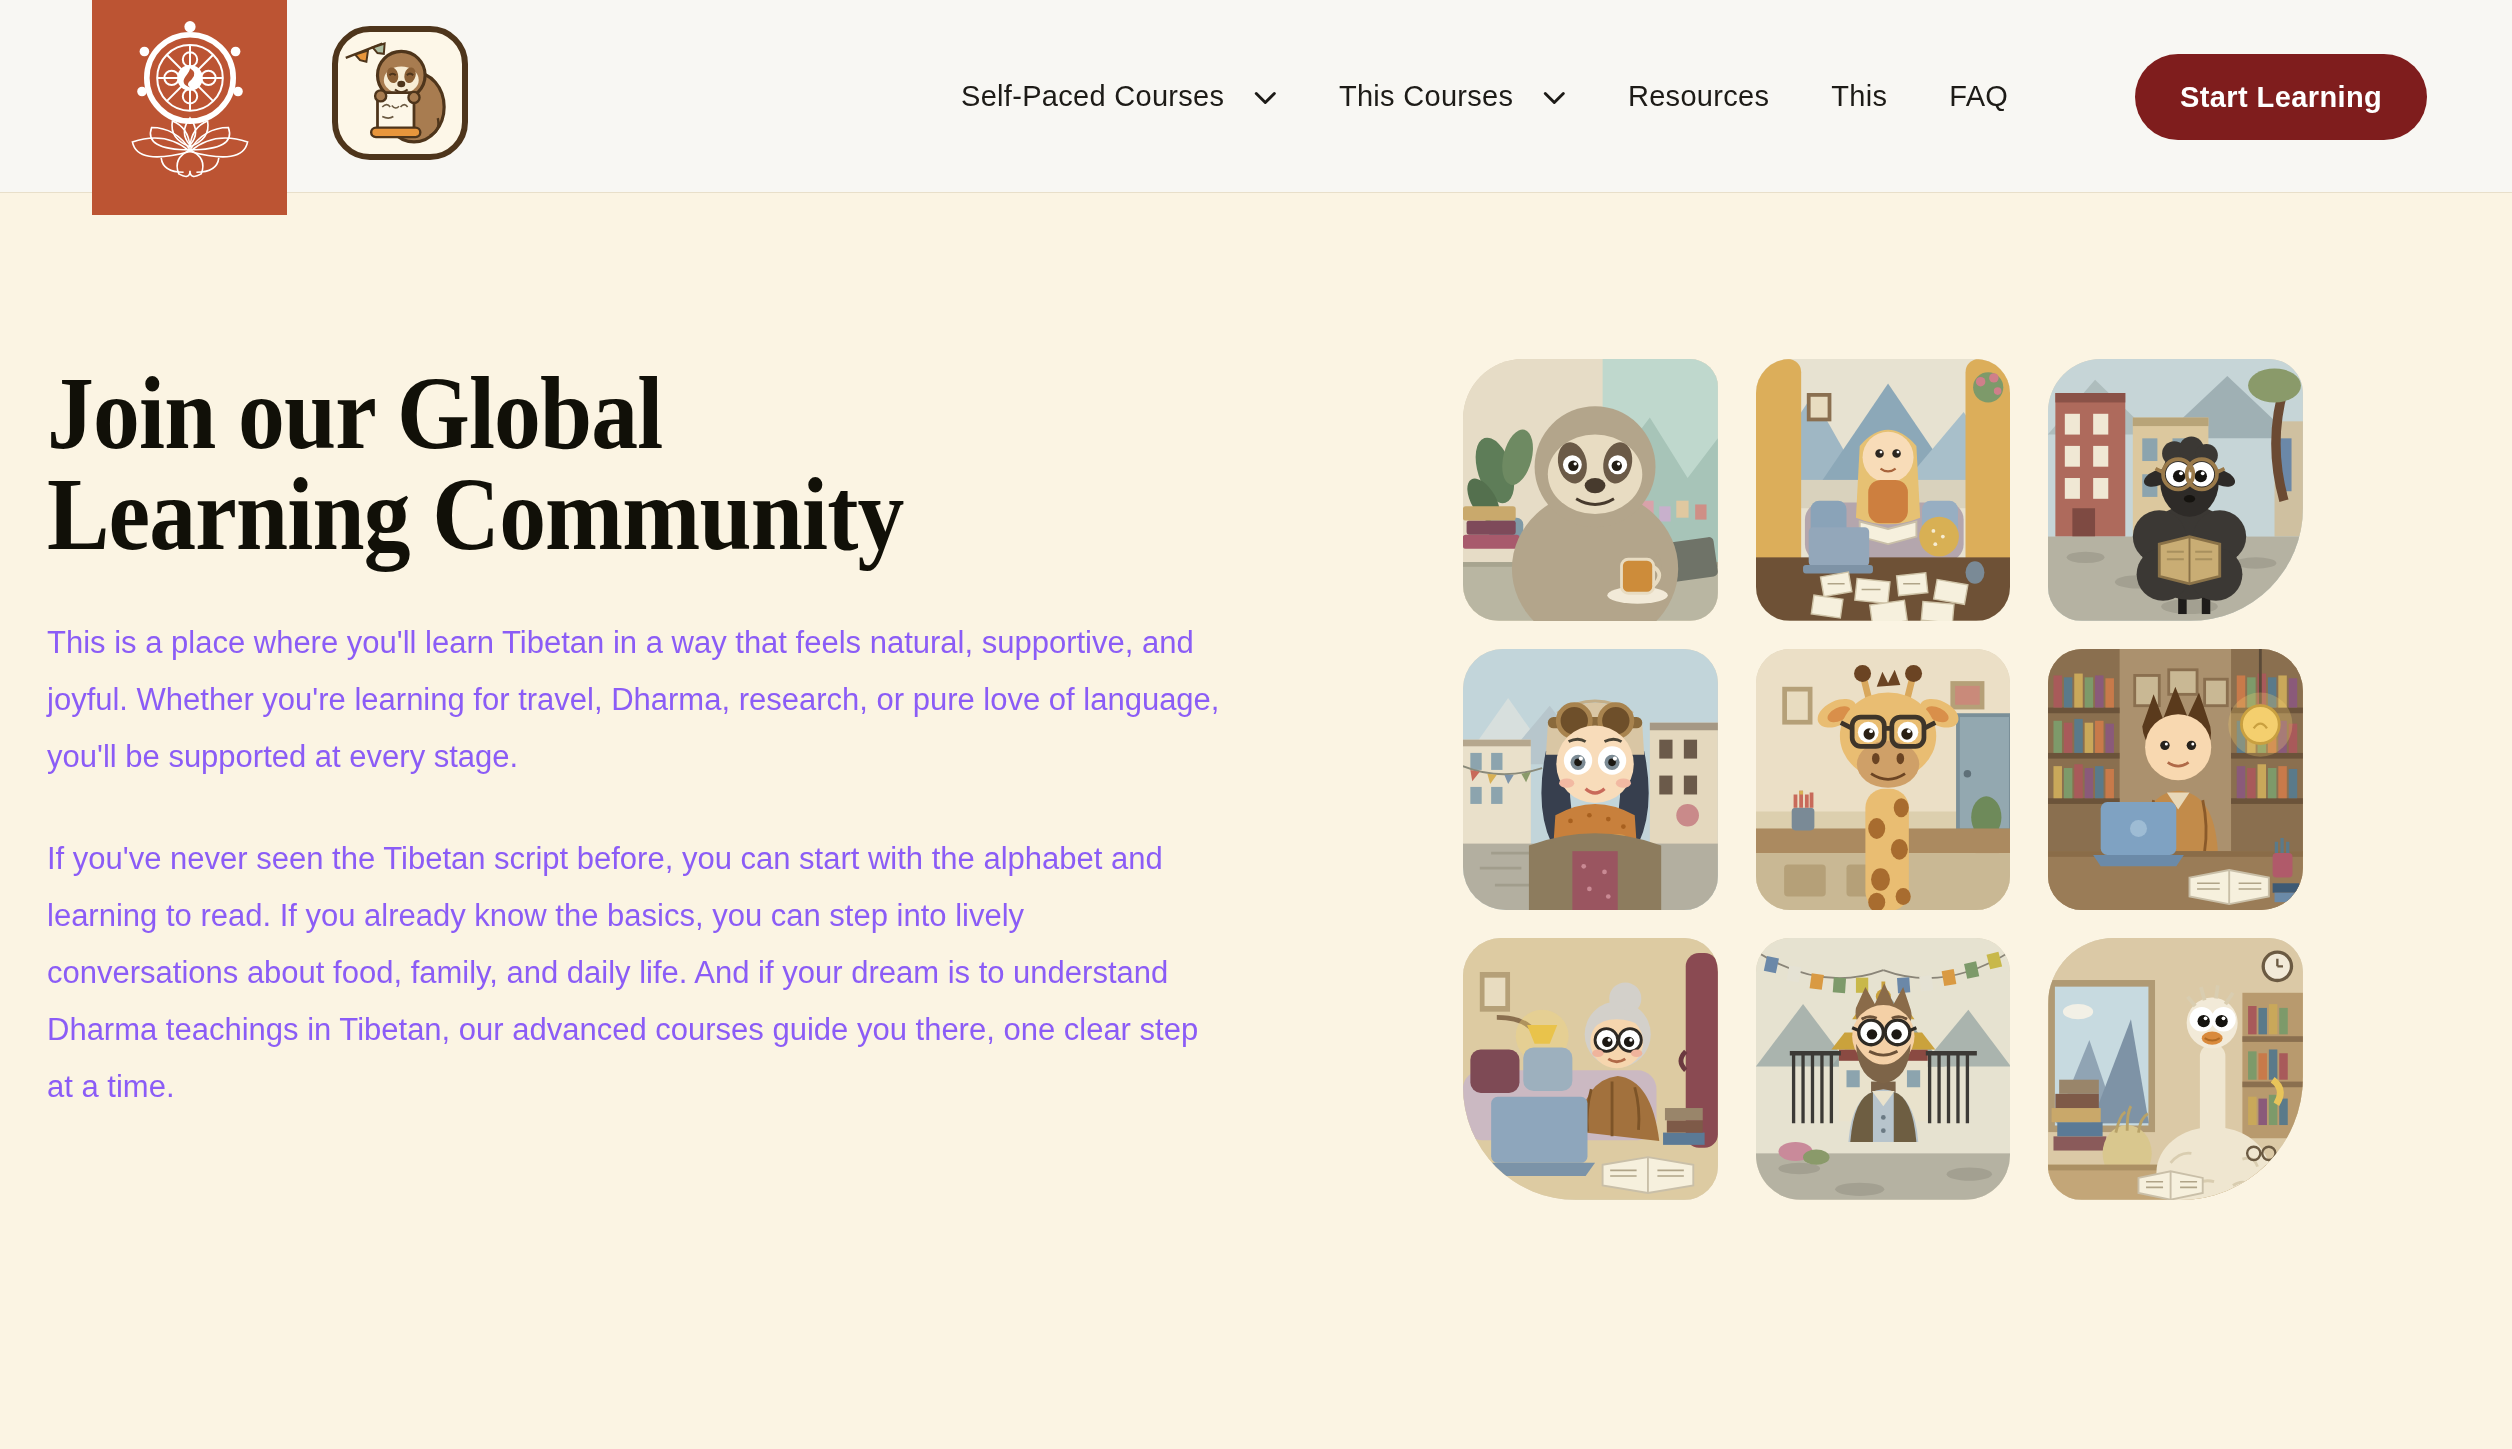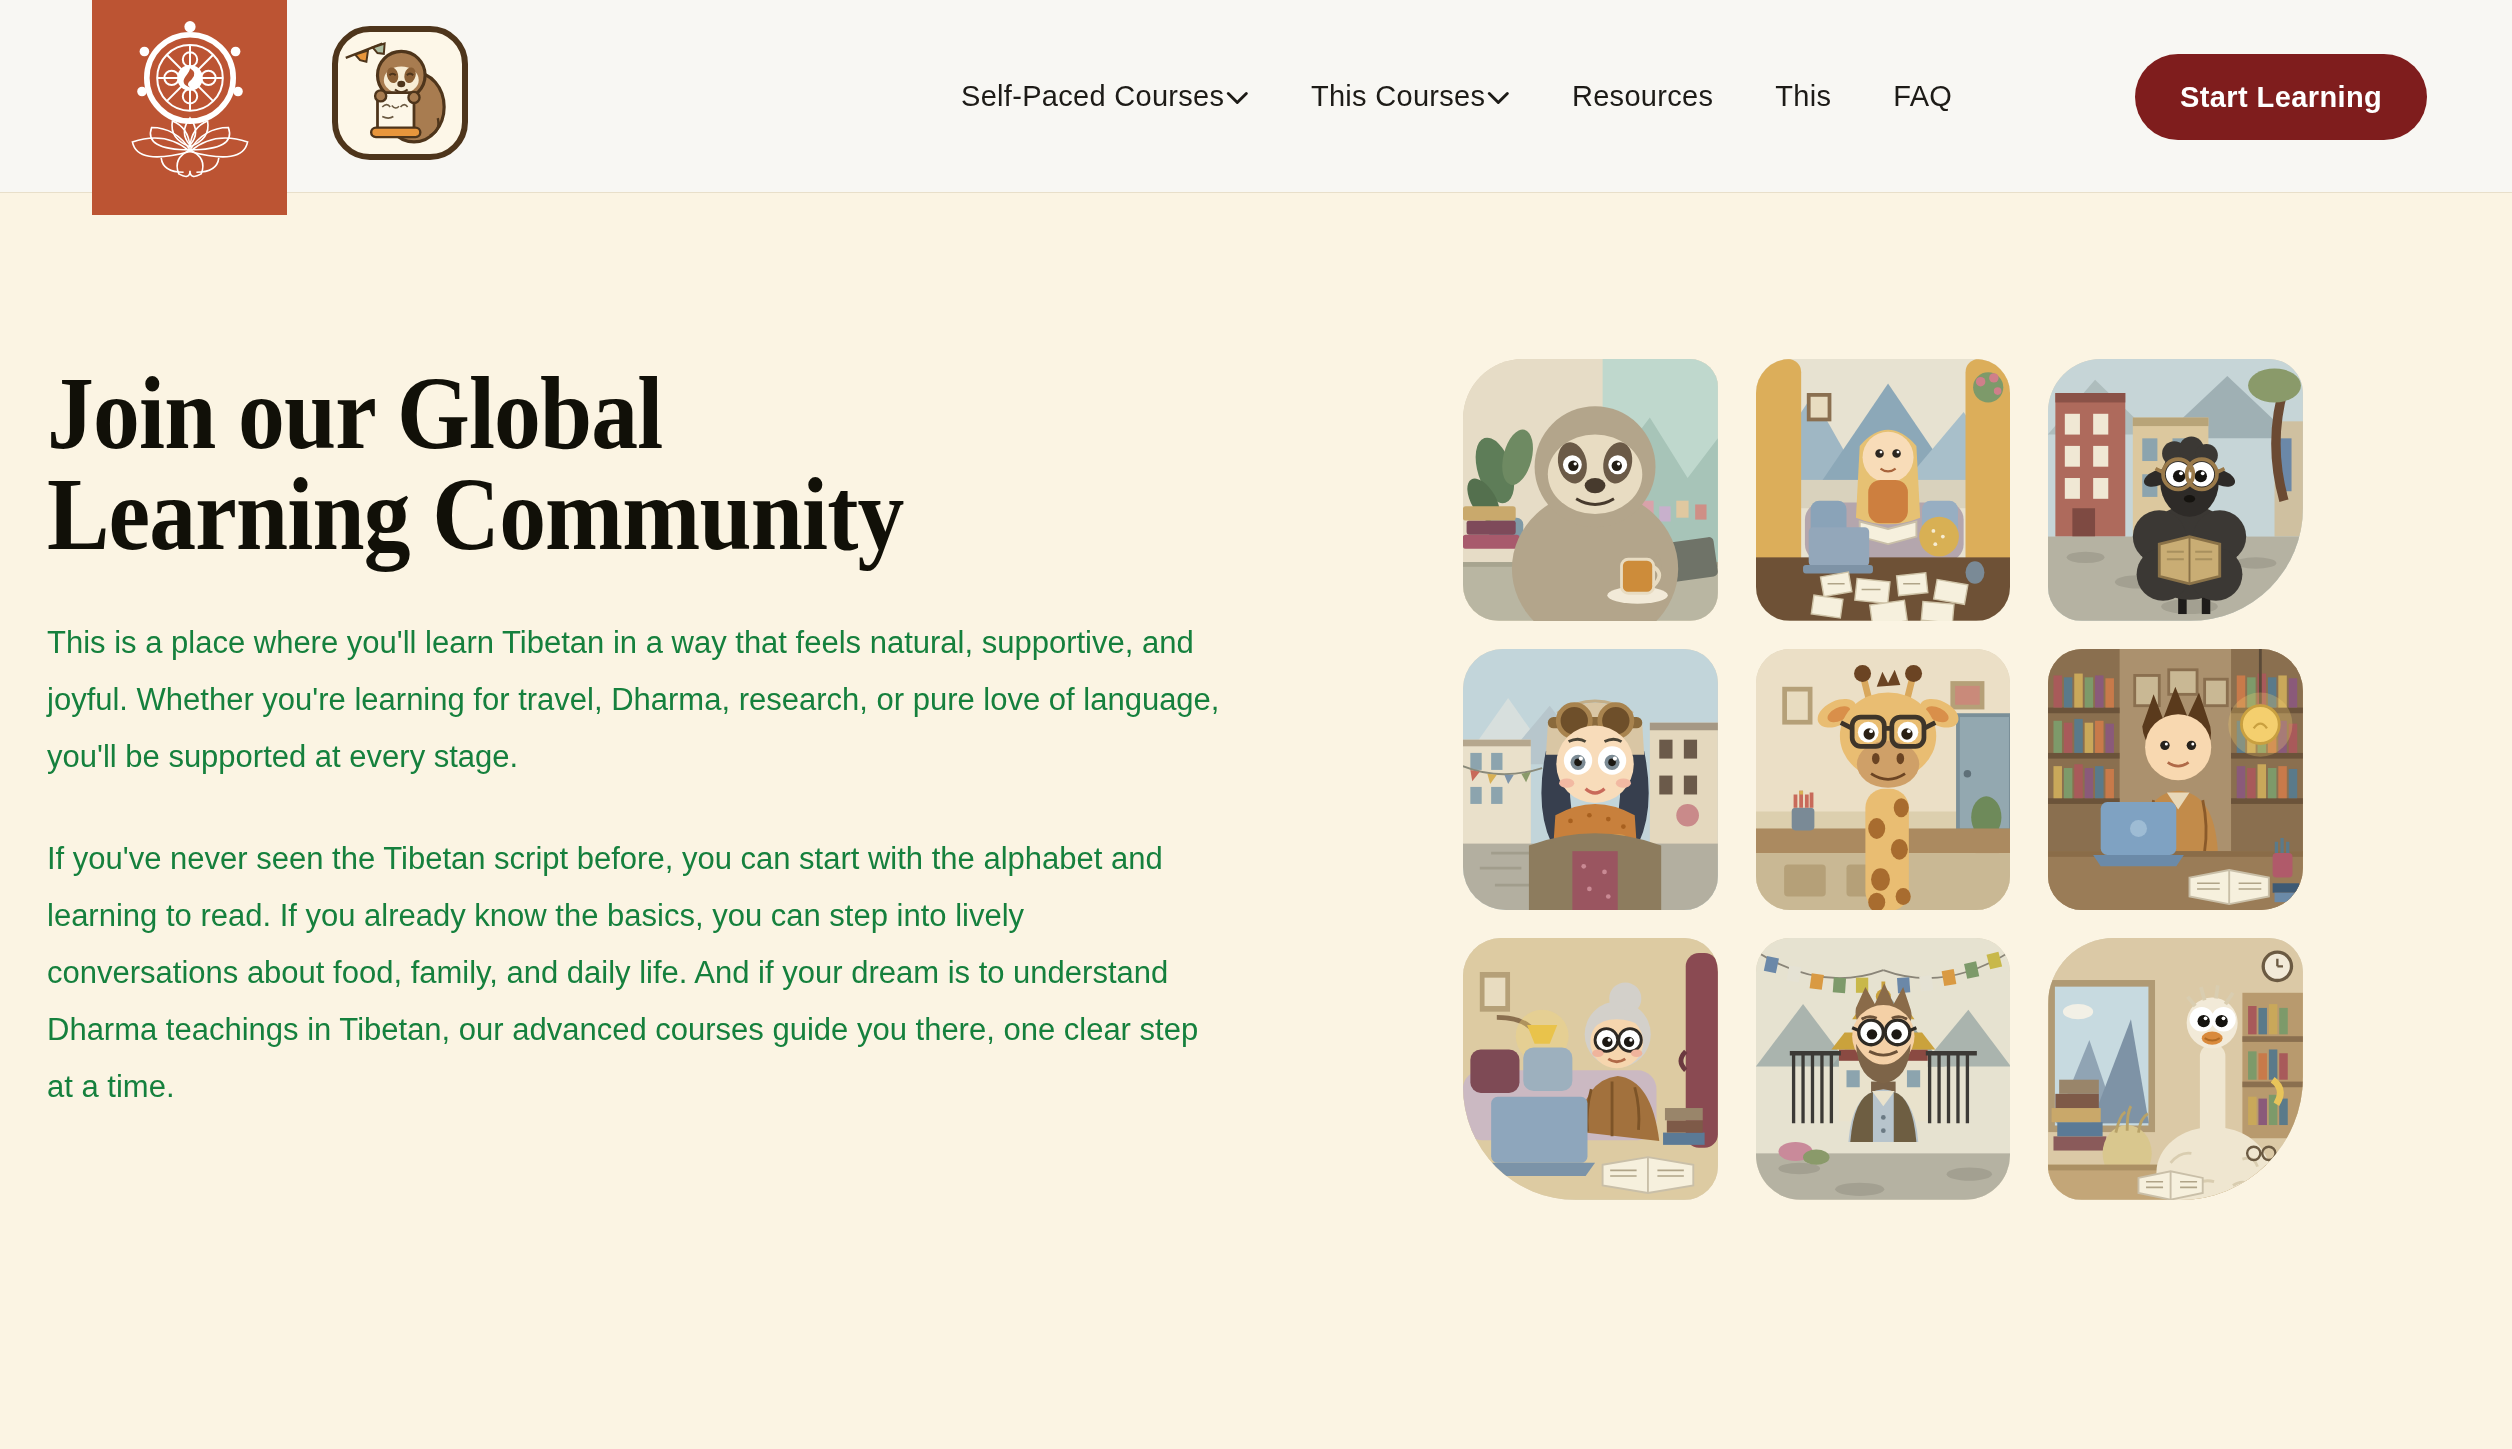--- a/index.html
+++ b/index.html
@@ -27,40 +27,40 @@
     display:flex; align-items:center; justify-content:center; overflow:hidden;
   }
   .badge svg { width:121px; height:119px; display:block; }
 
   .main-nav {
     position:absolute; left:961px; top:0; height:193px;
     display:flex; align-items:center; gap:62px;
   }
   .nav-link {
     font-size:29px; letter-spacing:0.3px; color:#1d1b17; text-decoration:none;
-    display:flex; align-items:center; gap:2px; white-space:nowrap; cursor:pointer;
+    display:flex; align-items:center; gap:30px; white-space:nowrap; cursor:pointer;
   }
   .chev { width:22.6px; height:14px; margin-top:3.8px; }
   .cta-button {
     position:absolute; left:2135px; top:54px; height:86px; padding:0 45px;
     background:#7f1d1d; color:#ffffff; border:none; border-radius:43px;
     font-family:"Liberation Sans", sans-serif; font-size:29px; font-weight:bold;
     letter-spacing:0.4px; cursor:pointer; display:flex; align-items:center;
   }
 
   
   .hero-copy { position:absolute; left:47px; top:363px; width:1227px; }
   .hero-heading {
     font-family:"Liberation Serif", serif; font-weight:bold;
     font-size:104px; line-height:.97; color:#111008; letter-spacing:-0.9px;
     transform:scaleX(.9); transform-origin:left top; display:inline-block;
   }
   .hero-heading span { display:block; }
   .welcome-line { margin-top:53px; font-size:38px; font-weight:bold; color:#17150f; }
-  .hero-para { margin-top:49px; font-size:31px; line-height:1.84; max-width:1175px; color:#15803d; }
+  .hero-para { margin-top:49px; font-size:31px; line-height:1.84; max-width:1175px; color:#8b5cf6; }
   .hero-para + .hero-para { margin-top:45px; }
 
   
   .gallery {
     position:absolute; left:1463px; top:359px; width:840px; height:841px;
     display:grid; grid-template-columns:repeat(3,1fr); grid-template-rows:repeat(3,1fr);
     column-gap:38px; row-gap:28px;
   }
   .tile { overflow:hidden; position:relative; background:#ddd2ba; }
   .tile svg { display:block; width:100%; height:100%; }

